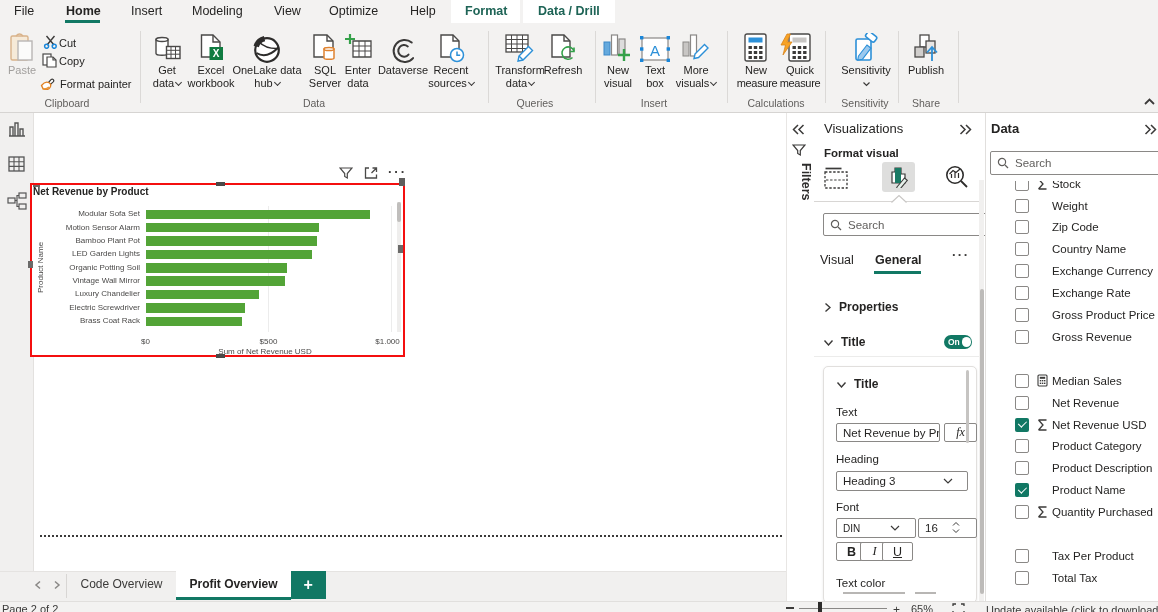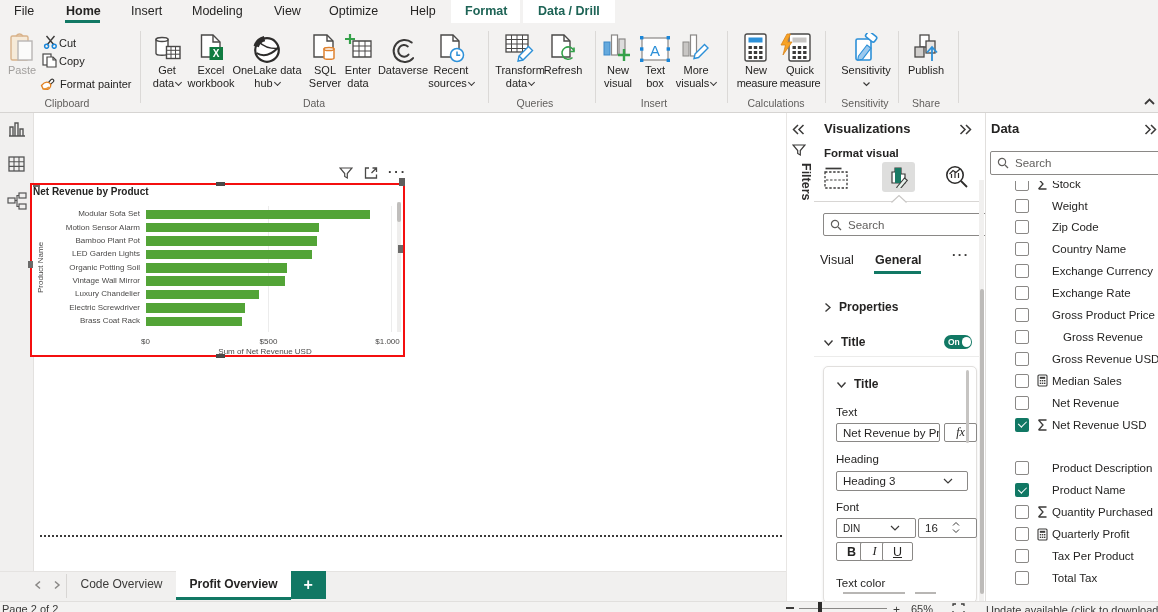--- a/index.html
+++ b/index.html
@@ -316,21 +316,21 @@
 <div class="abs" style="left:786px;top:113px;width:27px;height:488px;background:#fff;border-left:1px solid #e8e6e4;border-right:1px solid #e1dfdd"></div>
 <svg class="abs" style="left:792px;top:124px" width="13" height="11" viewBox="0 0 13 11">
       <path d="M6 1 L1.5 5.5 L6 10 M11.5 1 L7 5.5 L11.5 10" fill="none" stroke="#3b3a39" stroke-width="1.5"></path>
     </svg>
 <svg class="abs" style="left:792px;top:143px" width="14" height="14" viewBox="0 0 14 14">
       <path d="M1 2 h12 l-4.7 5.5 v4.5 l-2.6 -1.5 v-3 z" fill="none" stroke="#3b3a39" stroke-width="1.2"></path>
     </svg>
 <div class="abs" style="left:786px;top:163px;width:27px;height:60px;font-size:12.5px;font-weight:bold;color:#2d2c2b;writing-mode:vertical-rl;text-align:left;padding-left:7px;box-sizing:border-box">Filters</div>
 
 <div class="abs" style="left:814px;top:113px;width:165px;height:488px;background:#fff"></div>
-<div class="abs" style="left:824px;top:121px;font-size:13px;font-weight:bold;color:#252423">Visualizations</div>
+<div class="abs" style="left:824px;top:121px;font-size:13px;font-weight:normal;color:#252423">Visualizations</div>
 <svg class="abs" style="left:959px;top:124px" width="13" height="11" viewBox="0 0 13 11">
       <path d="M1.5 1 L6 5.5 L1.5 10 M7 1 L11.5 5.5 L7 10" fill="none" stroke="#3b3a39" stroke-width="1.5"></path>
     </svg>
 <div class="abs" style="left:824px;top:147px;font-size:11.5px;font-weight:bold;color:#252423">Format visual</div>
 
 <svg class="abs" style="left:824px;top:167px" width="27" height="22" viewBox="0 0 27 22">
 <rect x="1" y="5" width="22" height="16" fill="#fff" stroke="#3b3a39" stroke-width="1.3" stroke-dasharray="2.4 1.7"></rect>
 <path d="M2 13 h20" stroke="#3b3a39" stroke-width="1.2" stroke-dasharray="2.4 1.7"></path>
 <path d="M1.5 1.5 h16" stroke="#3b3a39" stroke-width="1.7"></path>
 </svg>
@@ -452,26 +452,21 @@
             <div style="margin-left:1px">Exchange Rate</div>
           </div>
 <div class="fr" style="left:1015px;top:304.0px;width:143px">
             <div class="cb"></div>
             <div class="ficon" style="margin-left:5px"></div>
             <div style="margin-left:1px">Gross Product Price</div>
           </div>
 <div class="fr" style="left:1015px;top:325.9px;width:143px">
             <div class="cb"></div>
             <div class="ficon" style="margin-left:5px"></div>
-            <div style="margin-left:12px">Gross Revenue</div>
-          </div>
-<div class="fr" style="left:1015px;top:347.8px;width:143px">
-            <div class="cb"></div>
-            <div class="ficon" style="margin-left:5px"></div>
-            <div style="margin-left:1px">Gross Revenue USD</div>
+            <div style="margin-left:1px">Gross Revenue</div>
           </div>
 <div class="fr" style="left:1015px;top:369.7px;width:143px">
             <div class="cb"></div>
             <div class="ficon" style="margin-left:5px">
               <svg width="11" height="13" viewBox="0 0 11 13">
                 <rect x="1" y="1" width="9" height="11" rx="1" fill="none" stroke="#3b3a39" stroke-width="1.1"></rect>
                 <rect x="2.8" y="2.8" width="5.4" height="2" fill="#3b3a39"></rect>
                 <g fill="#3b3a39">
                   <rect x="2.8" y="6" width="1.4" height="1.4"></rect>
                   <rect x="4.9" y="6" width="1.4" height="1.4"></rect>
@@ -491,56 +486,43 @@
           </div>
 <div class="fr" style="left:1015px;top:413.5px;width:143px">
             <div class="cbon"></div>
             <div class="ficon" style="margin-left:5px">
               <svg width="11" height="12" viewBox="0 0 11 12">
                 <path d="M1.5 1 h8 M1.5 1 L6 6 L1.5 11 M1.5 11 h8" fill="none" stroke="#3b3a39" stroke-width="1.3"></path>
               </svg>
             </div>
             <div style="margin-left:1px">Net Revenue USD</div>
           </div>
+<div class="fr" style="left:1015px;top:435.4px;width:143px">
+            <div class="cb"></div>
+            <div class="ficon" style="margin-left:5px"></div>
+            <div style="margin-left:1px">Product Category</div>
+          </div>
 <div class="fr" style="left:1015px;top:457.3px;width:143px">
             <div class="cb"></div>
             <div class="ficon" style="margin-left:5px"></div>
             <div style="margin-left:1px">Product Description</div>
           </div>
 <div class="fr" style="left:1015px;top:479.2px;width:143px">
             <div class="cbon"></div>
             <div class="ficon" style="margin-left:5px"></div>
             <div style="margin-left:1px">Product Name</div>
           </div>
 <div class="fr" style="left:1015px;top:501.1px;width:143px">
             <div class="cb"></div>
             <div class="ficon" style="margin-left:5px">
               <svg width="11" height="12" viewBox="0 0 11 12">
                 <path d="M1.5 1 h8 M1.5 1 L6 6 L1.5 11 M1.5 11 h8" fill="none" stroke="#3b3a39" stroke-width="1.3"></path>
               </svg>
             </div>
             <div style="margin-left:1px">Quantity Purchased</div>
-          </div>
-<div class="fr" style="left:1015px;top:523.0px;width:143px">
-            <div class="cb"></div>
-            <div class="ficon" style="margin-left:5px">
-              <svg width="11" height="13" viewBox="0 0 11 13">
-                <rect x="1" y="1" width="9" height="11" rx="1" fill="none" stroke="#3b3a39" stroke-width="1.1"></rect>
-                <rect x="2.8" y="2.8" width="5.4" height="2" fill="#3b3a39"></rect>
-                <g fill="#3b3a39">
-                  <rect x="2.8" y="6" width="1.4" height="1.4"></rect>
-                  <rect x="4.9" y="6" width="1.4" height="1.4"></rect>
-                  <rect x="7" y="6" width="1.4" height="1.4"></rect>
-                  <rect x="2.8" y="8.6" width="1.4" height="1.4"></rect>
-                  <rect x="4.9" y="8.6" width="1.4" height="1.4"></rect>
-                  <rect x="7" y="8.6" width="1.4" height="1.4"></rect>
-                </g>
-              </svg>
-            </div>
-            <div style="margin-left:1px">Quarterly Profit</div>
           </div>
 <div class="fr" style="left:1015px;top:544.9px;width:143px">
             <div class="cb"></div>
             <div class="ficon" style="margin-left:5px"></div>
             <div style="margin-left:1px">Tax Per Product</div>
           </div>
 <div class="fr" style="left:1015px;top:566.8px;width:143px">
             <div class="cb"></div>
             <div class="ficon" style="margin-left:5px"></div>
             <div style="margin-left:1px">Total Tax</div>

